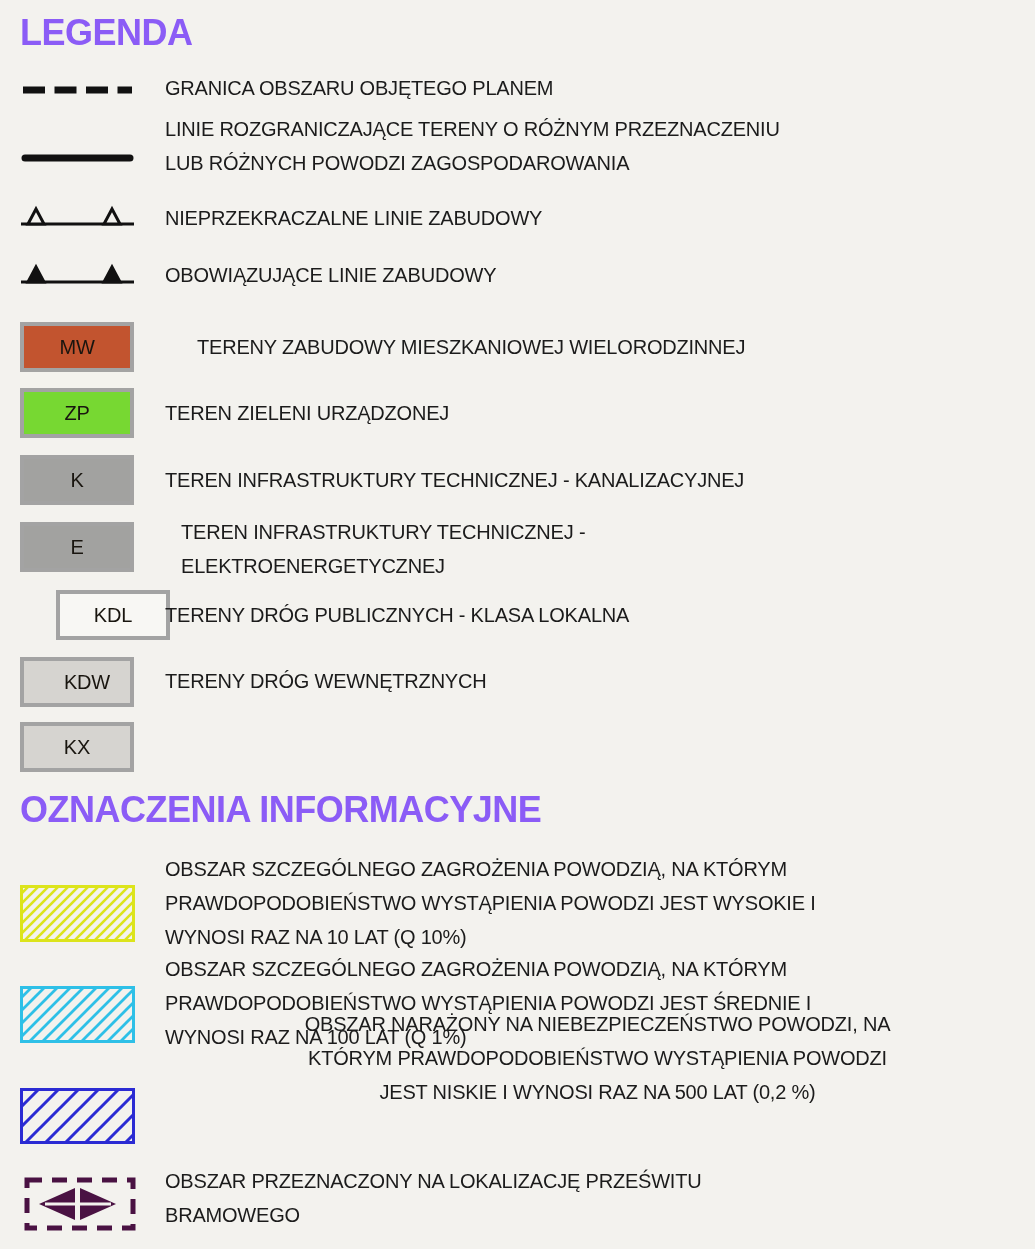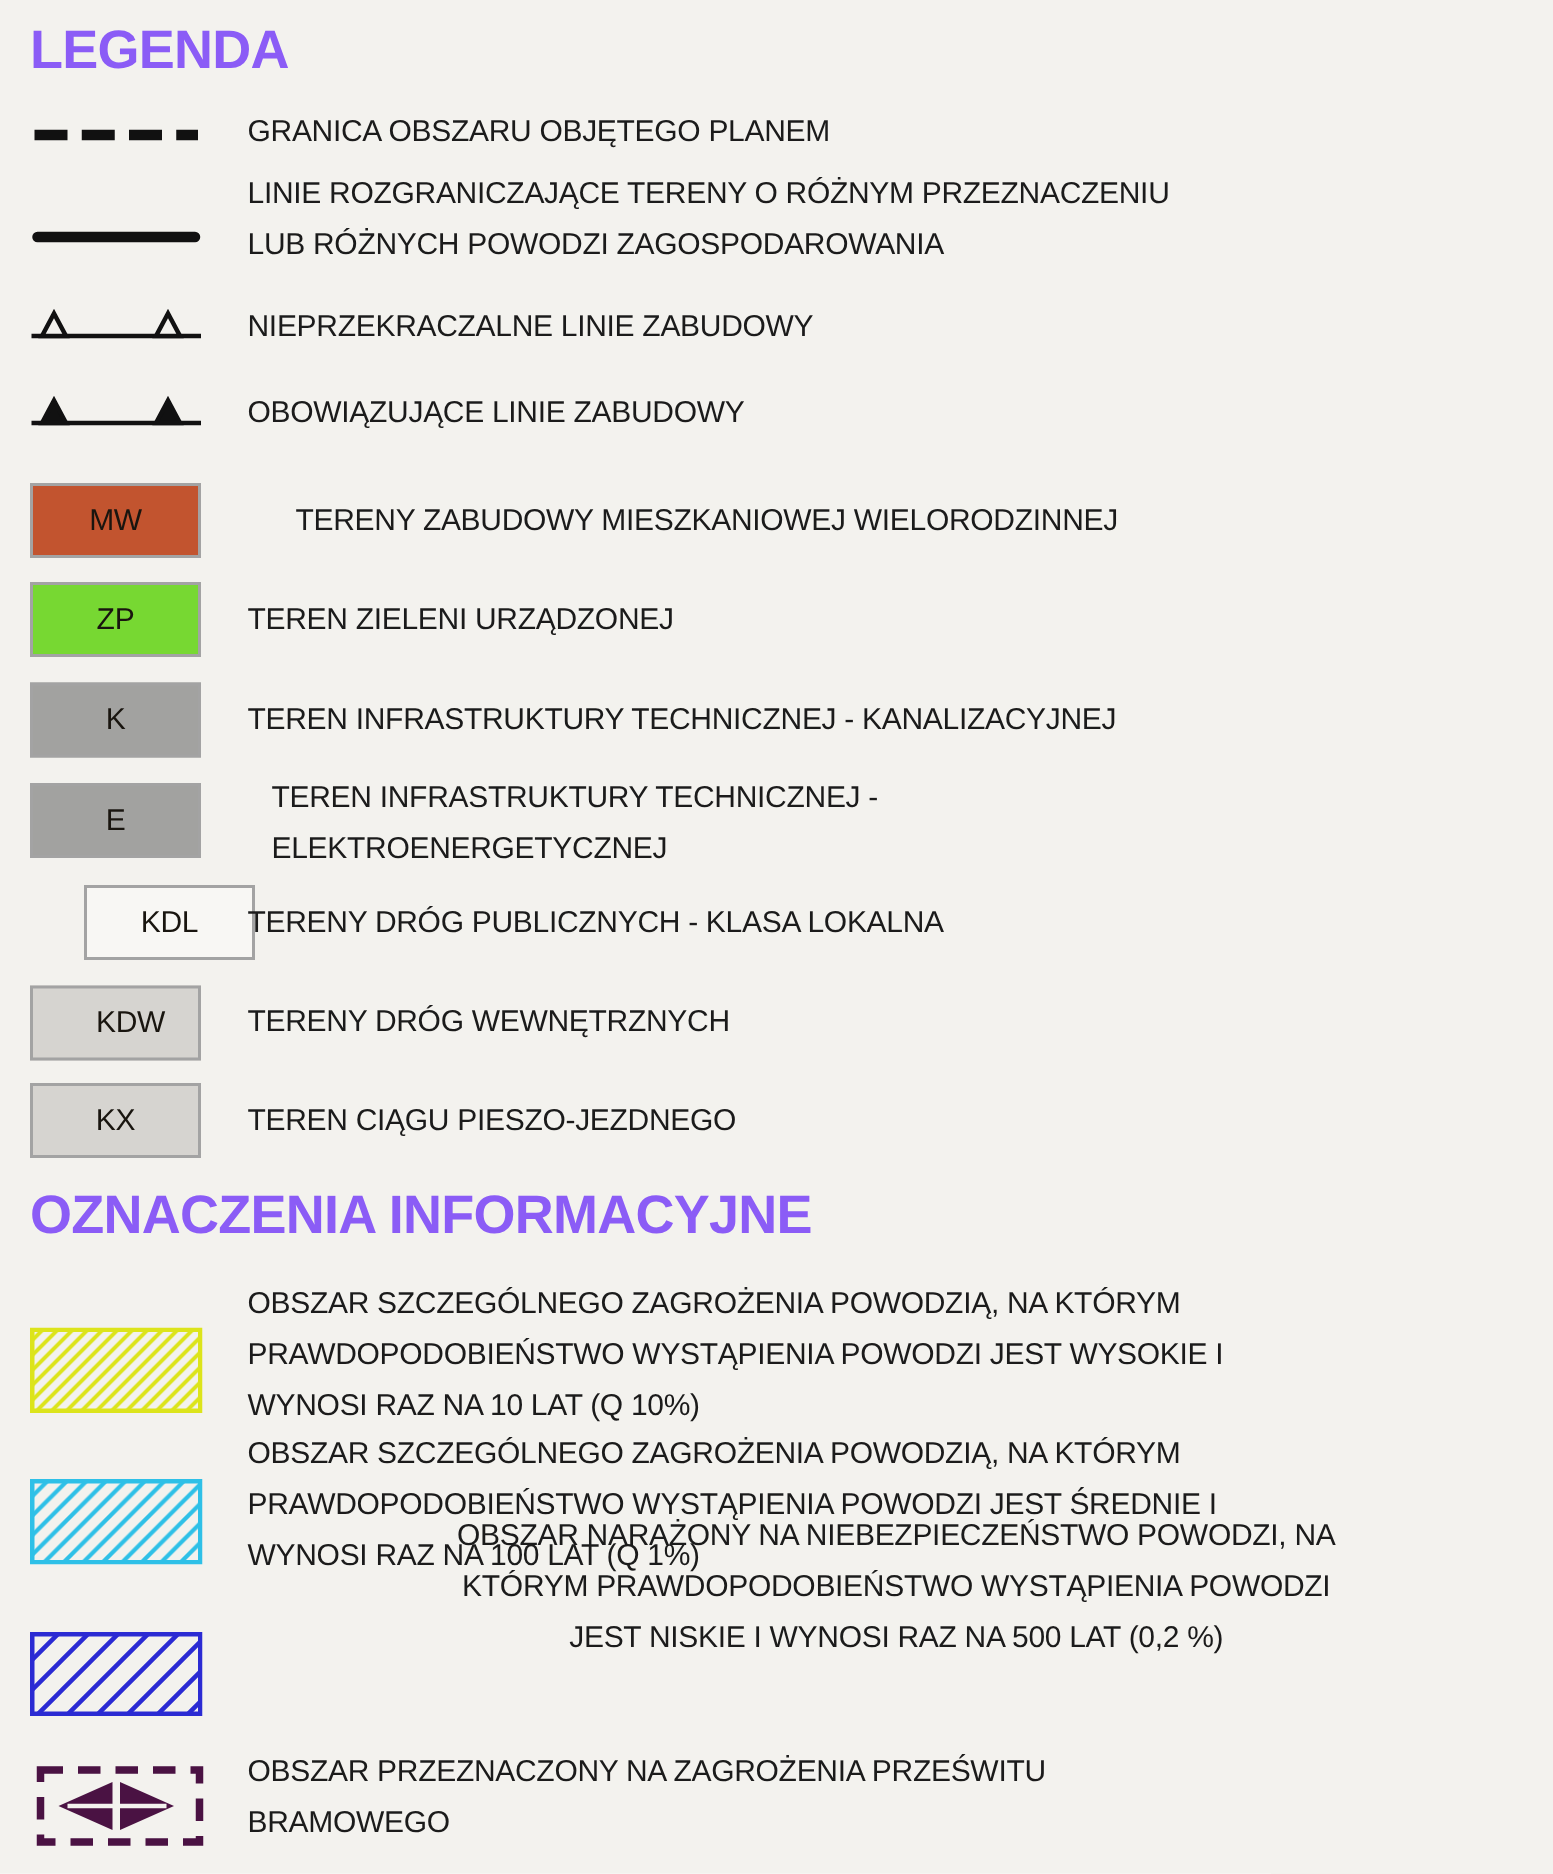--- a/index.html
+++ b/index.html
@@ -12,21 +12,21 @@
     color:#8b5cf6;
   }
   .lbl {
     position:absolute; left:165px; width:865px;
     font-size:20px; line-height:34px; letter-spacing:-0.2px;
     color:#1b1b1b; white-space:pre-line;
   }
   .sym { position:absolute; left:20px; }
   .zbox {
     position:absolute; left:20px; width:114px; height:50px;
-    border:2px solid #a3a3a3;
+    border:4px solid #a3a3a3;
     display:flex; align-items:center; justify-content:center;
   }
   .zcode { font-size:20px; color:#19150f; letter-spacing:-0.2px; }
 </style>
 </head>
 <body>
 
 <div class="page" style="background-color: rgb(243, 242, 238);">
 
   <div class="heading" style="top:12px;">LEGENDA</div>
@@ -83,21 +83,20 @@
   <div class="lbl" style="top:598px;">TERENY DRÓG PUBLICZNYCH - KLASA LOKALNA</div>
 
   <div class="zbox" style="top: 657px; background-color: rgb(214, 212, 208); padding-left: 20px;">
     <span class="zcode">KDW</span>
   </div>
   <div class="lbl" style="top:664px;">TERENY DRÓG WEWNĘTRZNYCH</div>
 
   <div class="zbox" style="top: 722px; background-color: rgb(214, 212, 208);">
     <span class="zcode">KX</span>
   </div>
-  <div class="lbl" style="top:730px;">TEREN CIĄGU PIESZO-JEZDNEGO</div>
 
   <div class="heading" style="top:789px;">OZNACZENIA INFORMACYJNE</div>
 
   <svg class="sym" style="top:885px;" width="115" height="57" viewBox="0 0 115 57">
     <defs>
       <pattern id="h-yellow" width="10" height="10" patternUnits="userSpaceOnUse">
         <path d="M-2.5,2.5 L2.5,-2.5 M0,10 L10,0 M7.5,12.5 L12.5,7.5" fill="none" stroke-width="2.6" stroke="#DCE41B"></path>
       </pattern>
     </defs>
     <rect x="1.5" y="1.5" width="112" height="54" fill="url(#h-yellow)" stroke-width="3" stroke="#DCE41B"></rect>
@@ -129,16 +128,16 @@
   <div class="lbl" style="top:1007px;text-align:center;">OBSZAR NARAŻONY NA NIEBEZPIECZEŃSTWO POWODZI, NA
 KTÓRYM PRAWDOPODOBIEŃSTWO WYSTĄPIENIA POWODZI
 JEST NISKIE I WYNOSI RAZ NA 500 LAT (0,2 %)</div>
 
   <svg class="sym" style="top:1177px; left:24px;" width="112" height="54" viewBox="0 0 112 54">
     <rect x="3" y="3" width="106" height="48" fill="none" stroke-width="5" stroke-dasharray="15 10" stroke="#4A1243"></rect>
     <polygon points="15,27 51,11 51,43" fill="#4A1243"></polygon>
     <polygon points="56,11 92,27 56,43" fill="#4A1243"></polygon>
     <line x1="21" y1="27" x2="87" y2="27" stroke="#F3F2EE" stroke-width="3"></line>
   </svg>
-  <div class="lbl" style="top:1164px;">OBSZAR PRZEZNACZONY NA ZAGROŻENIA PRZEŚWITU
+  <div class="lbl" style="top:1164px;">OBSZAR PRZEZNACZONY NA LOKALIZACJĘ PRZEŚWITU
 BRAMOWEGO</div>
 
 </div>
 
 </body></html>

